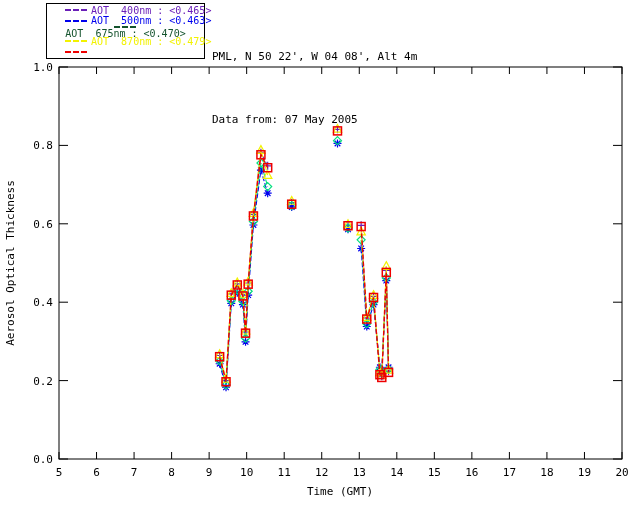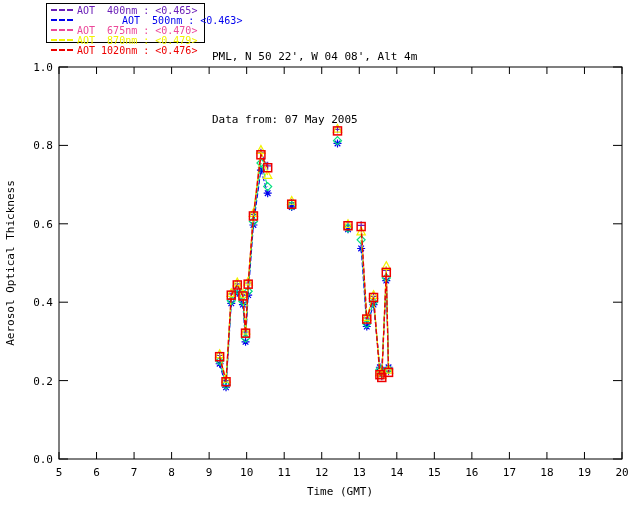--- a/index.html
+++ b/index.html
@@ -5,26 +5,26 @@
   html,body{margin:0;padding:0;background:#ffffff;}
   .canvas{
     position:relative;
     width:640px;height:512px;
     background:#ffffff;
     font-family:"DejaVu Sans Mono", monospace;
     overflow:hidden;
   }
   .legend{
     position:absolute;left:46px;top:3px;
-    width:159px;height:40px;
+    width:159px;height:56px;
     border:1px solid #000;
     background:#fff;
     box-sizing:border-box;
     display:flex;flex-direction:column;justify-content:space-around;
-    padding:1px 2px;
+    padding:1px 16px;
     z-index:2;
   }
   .legend-row{display:flex;align-items:center;height:10px;white-space:pre;}
   .legend-dash{display:inline-block;width:22px;height:0;border-top:2px dashed currentColor;margin:0 4px 0 2px;flex:none;}
   .legend-text{font-size:10px;letter-spacing:0;white-space:pre;}
   .header{
     position:absolute;left:212px;top:4px;
     color:#000;font-size:11px;line-height:21px;white-space:pre;
     z-index:2;
   }
@@ -32,24 +32,24 @@
   .tick-label{font-family:"DejaVu Sans Mono",monospace;font-size:11px;fill:#000;}
   .axis-title{font-family:"DejaVu Sans Mono",monospace;font-size:11px;fill:#000;}
 </style>
 </head>
 <body>
 
 <div class="canvas">
 
   <div class="legend" id="legend">
       <div class="legend-row" style="color: rgb(106, 31, 184);"><span class="legend-dash"></span><span class="legend-text">AOT  400nm : &lt;0.465&gt;</span></div>
-      <div class="legend-row" style="color: rgb(0, 0, 238); gap: 45px;"><span class="legend-dash"></span><span class="legend-text">AOT  500nm : &lt;0.463&gt;</span></div>
-      <div class="legend-row" style="color: #ec4899;"><span class="legend-dash"></span><span class="legend-text">AOT  675nm : &lt;0.470&gt;</span></div>
+      <div class="legend-row" style="color: rgb(0, 0, 238);"><span class="legend-dash"></span><span class="legend-text">AOT  500nm : &lt;0.463&gt;</span></div>
+      <div class="legend-row" style="color: #14532d; flex-direction: column;"><span class="legend-dash"></span><span class="legend-text">AOT  675nm : &lt;0.470&gt;</span></div>
       <div class="legend-row" style="color: rgb(242, 242, 0);"><span class="legend-dash"></span><span class="legend-text">AOT  870nm : &lt;0.479&gt;</span></div>
-      <div class="legend-row" style="color: rgb(238, 0, 0);"><span class="legend-dash"></span><span class="legend-text">AOT 1020nm : &lt;0.476&gt;</span></div>
+      <div class="legend-row" style="color: rgb(238, 0, 0);"><span class="legend-dash"></span></div>
     </div>
 
   <div class="header">
     <div>PML, N 50 22', W 04 08', Alt 4m</div>
     <div>Data from: 07 May 2005</div>
   </div>
 
   <svg id="chart" width="640" height="512" viewBox="0 0 640 512">
     <g id="axes-group">
         <rect x="59" y="67" width="563" height="392" fill="none" stroke="#000" stroke-width="1"></rect>

